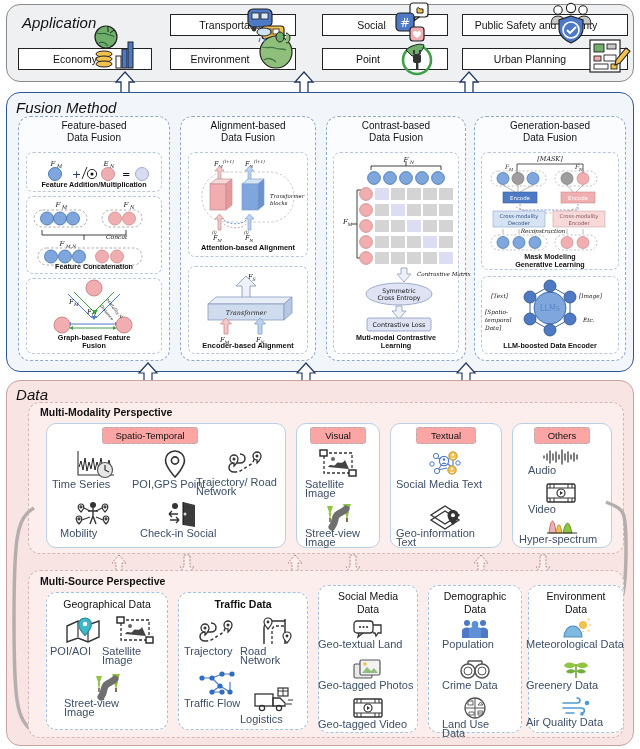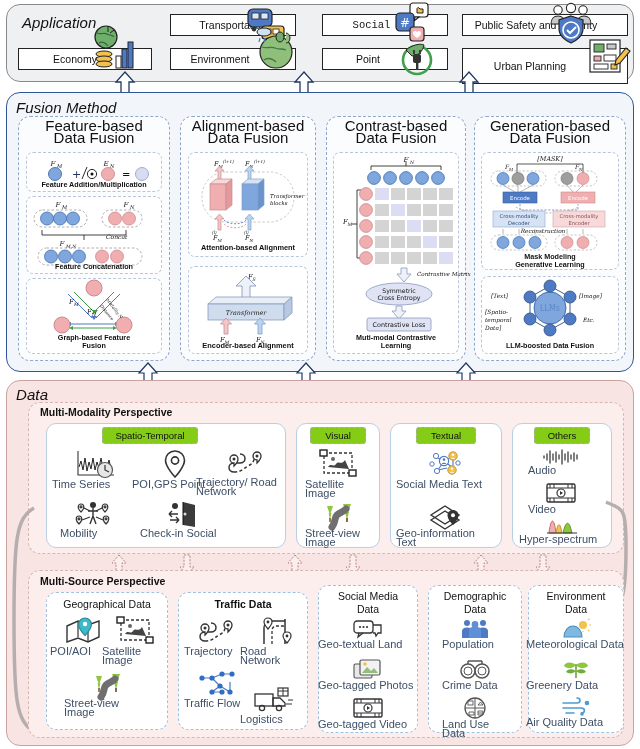--- a/index.html
+++ b/index.html
@@ -17,31 +17,31 @@
   .t-fusion{left:16px;top:99px;}
   .t-data{left:16px;top:386px;}
 
   
   .app-box{position:absolute;box-sizing:border-box;border:1.3px solid #222;background:#fff;
            display:flex;align-items:center;justify-content:center;font-size:10.5px;color:#111;}
   .app-ico{position:absolute;pointer-events:none;}
 
   
   .fpanel{position:absolute;box-sizing:border-box;border:1.3px dashed #8fa6cc;border-radius:12px;background:#fbfcfe;}
-  .fp-title{position:absolute;width:100%;text-align:center;font-size:15px;color:#111;line-height:12px;top:6px;}
+  .fp-title{position:absolute;width:100%;text-align:center;font-size:10px;color:#111;line-height:12px;top:6px;}
   .sub{position:absolute;box-sizing:border-box;border:1px dashed #b9c5da;border-radius:7px;background:#fff;}
   .sub-cap{position:absolute;width:100%;text-align:center;font-size:7.2px;font-weight:bold;color:#111;line-height:8.4px;}
   .cap2{font-size:7.4px;}
 
   
   .perspective{position:absolute;box-sizing:border-box;border:1.1px dashed #d8b5b2;border-radius:12px;background:#fbeeed;}
   .p-title{position:absolute;font-size:10.5px;font-weight:bold;color:#111;}
   .card{position:absolute;box-sizing:border-box;border:1.1px solid #b9cfe4;border-radius:10px;background:#fff;}
   .card-d{border-style:dashed;border-color:#9fc0de;}
-  .card-hd{position:absolute;box-sizing:border-box;border:1px dashed #b0b0b0;background:#84cc16;border-radius:3px;
+  .card-hd{position:absolute;box-sizing:border-box;border:1px dashed #b0b0b0;background:#fca5a5;border-radius:3px;
            display:flex;align-items:center;justify-content:center;font-size:9.5px;color:#111;}
   .item{position:absolute;text-align:left;font-size:11px;color:#3d4f66;line-height:9px;width:86px;}
   .item.narrow{width:66px;}
   .item.wide{width:100px;}
   .ico{display:block;margin:0 auto 1px auto;}
 
   
   .arrow{position:absolute;}
   svg{display:block;overflow:visible;}
 </style>
@@ -50,36 +50,36 @@
 
 <div class="stage">
 
   <div class="section sec-app"></div>
   <div class="sec-title t-app">Application</div>
 
   <div class="app-box" style="left:170px;top:14px;width:126px;height:22px;">
     <span>Transportation</span>
   </div>
   <div class="app-box" style="left:322px;top:14px;width:126px;height:22px;">
-    <span style="margin-right:27px;font-family:Liberation Mono, monospace;">Social</span>
+    <span style="margin-right:27px;">Social</span>
   </div>
   <div class="app-box" style="left:462px;top:14px;width:166px;height:22px;">
     <span style="margin-right:18px;">Public Safety and Security</span>
   </div>
 
   <div class="app-box" style="left:18px;top:48px;width:134px;height:22px;padding-left:20px;">
     <span style="margin-right:40px;">Economy</span>
   </div>
   <div class="app-box" style="left:170px;top:48px;width:126px;height:22px;">
     <span style="margin-right:26px;">Environment</span>
   </div>
   <div class="app-box" style="left:322px;top:48px;width:126px;height:22px;">
     <span style="margin-right:34px;">Point</span>
   </div>
-  <div class="app-box" style="left:462px;top:48px;width:166px;height:36px;">
+  <div class="app-box" style="left:462px;top:48px;width:166px;height:22px;">
     <span style="margin-right:30px;">Urban  Planning</span>
   </div>
 
   <div class="app-ico" style="left:86px;top:24px;">
     <svg width="56" height="46" viewBox="0 0 56 46">
       <circle cx="20" cy="13" r="11" fill="#6fae6b" stroke="#222" stroke-width="1.2"></circle>
       <path d="M11 9c4 2 7-1 10 1s5 0 7 3M13 19c3-2 7 0 9 3" stroke="#2d6b3f" stroke-width="1.2" fill="none"></path>
       <path d="M22 2v6M28 6l-4 3" stroke="#222" stroke-width="1"></path>
       <ellipse cx="18" cy="30" rx="8" ry="3" fill="#f2c14e" stroke="#222" stroke-width="1"></ellipse>
       <ellipse cx="18" cy="35" rx="8" ry="3" fill="#f2c14e" stroke="#222" stroke-width="1"></ellipse>
@@ -470,21 +470,21 @@
       <circle cx="87" cy="41" r="6" fill="#4e79c4" stroke="#2f4f7f" stroke-width=".8"></circle>
       <circle cx="67" cy="52" r="6" fill="#4e79c4" stroke="#2f4f7f" stroke-width=".8"></circle>
       <text x="8" y="20" font-size="5.8" font-style="italic" fill="#111" font-family="DejaVu Serif, serif">[Text]</text>
       <text x="96" y="20" font-size="5.8" font-style="italic" fill="#111" font-family="DejaVu Serif, serif">[Image]</text>
       <text x="2" y="36" font-size="5.8" font-style="italic" fill="#111" font-family="DejaVu Serif, serif">[Spatio-</text>
       <text x="2" y="44" font-size="5.8" font-style="italic" fill="#111" font-family="DejaVu Serif, serif">temporal</text>
       <text x="2" y="52" font-size="5.8" font-style="italic" fill="#111" font-family="DejaVu Serif, serif">Data]</text>
       <text x="100" y="44" font-size="5.8" font-style="italic" fill="#111" font-family="DejaVu Serif, serif">Etc.</text>
     </svg>
   </div>
-  <div class="sub-cap" style="left:481px;top:342px;width:138px;">LLM-boosted Data Fusion</div>
+  <div class="sub-cap" style="left:481px;top:342px;width:138px;">LLM-boosted Data Encoder</div>
 
   <div class="arrow" style="left:137px;top:362px;">
     <svg width="22" height="26" viewBox="0 0 22 26">
         <path d="M11 1l9 10h-5v14H7V11H2z" fill="#fff" stroke="#1f3864" stroke-width="1.2"></path>
       </svg>
   </div>
   <div class="arrow" style="left:295px;top:362px;">
     <svg width="22" height="26" viewBox="0 0 22 26">
         <path d="M11 1l9 10h-5v14H7V11H2z" fill="#fff" stroke="#1f3864" stroke-width="1.2"></path>
       </svg>

